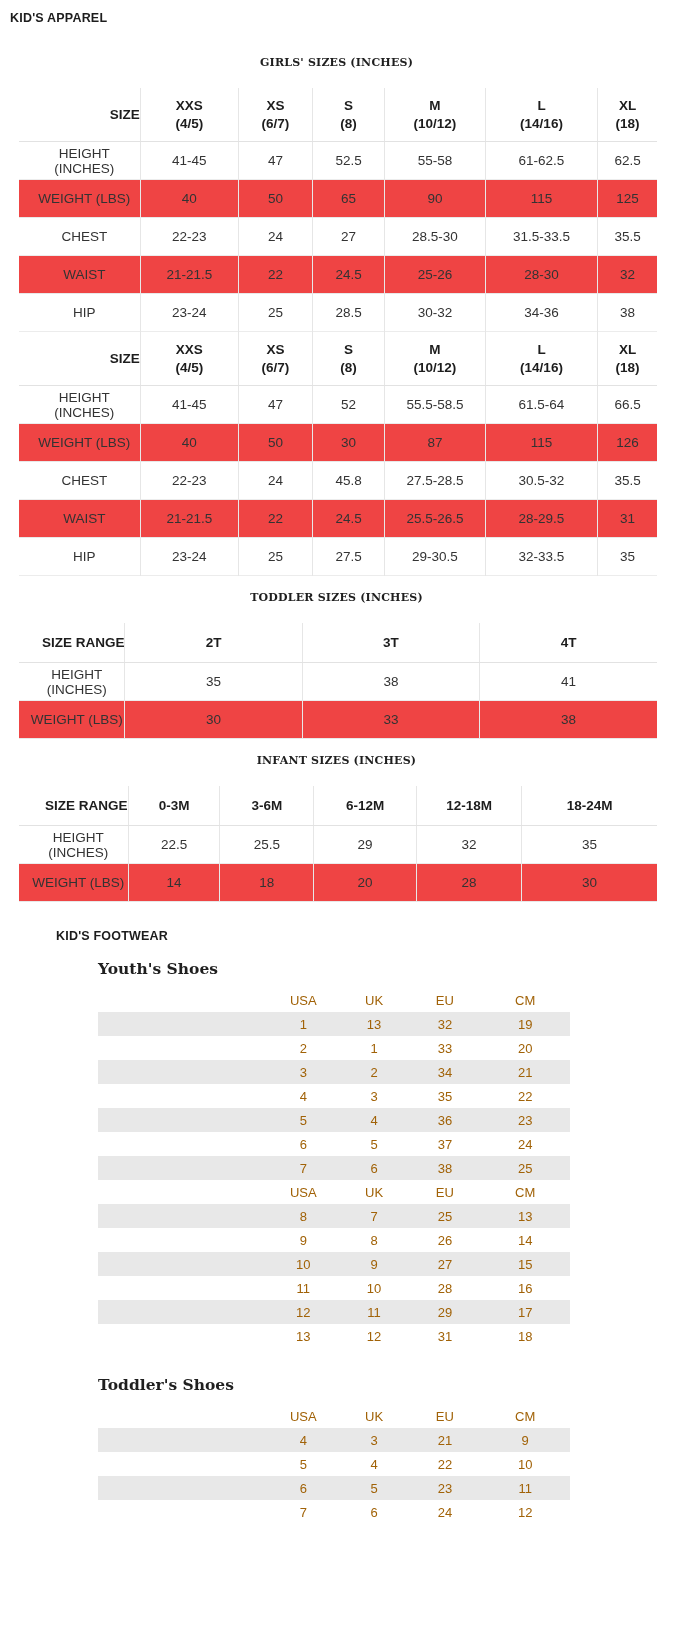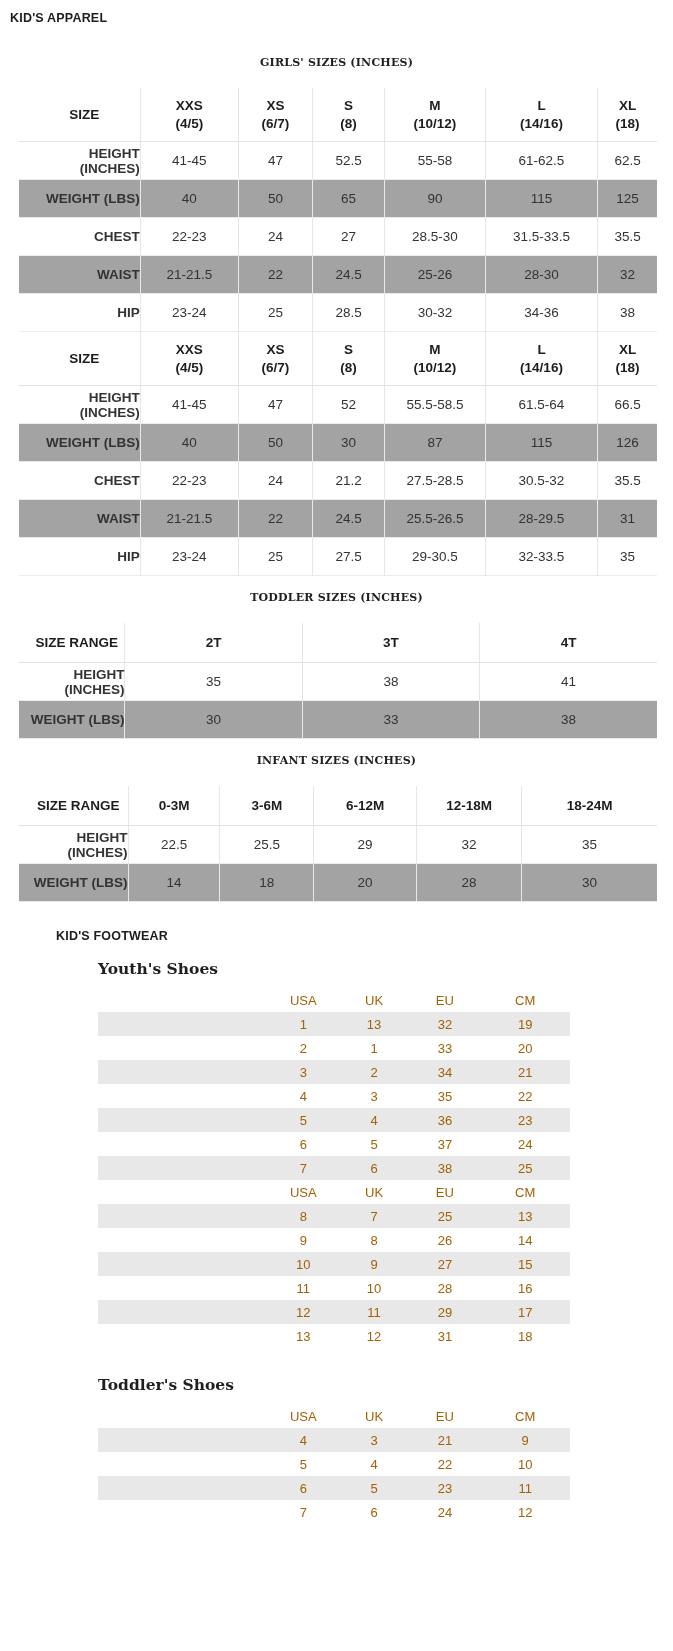--- a/index.html
+++ b/index.html
@@ -50,32 +50,32 @@
   }
   .apparel-table thead th{
     font-weight:bold;
     color:#1d1d1d;
     height:53px;
     white-space:pre-line;
     border-bottom:1px solid #e2e2e2;
     line-height:18px;
   }
   .apparel-table.compact thead th{height:39px;}
-  .apparel-table thead th.lbl{text-align:center;padding-left:10px;}
+  .apparel-table thead th.lbl{text-align:right;padding-left:10px;}
   .apparel-table tbody th.lbl{
-    text-align:right;
+    text-align:center;
     padding-left:10px;
-    font-weight:bold;
+    font-weight:normal;
   }
   .apparel-table th + th,
   .apparel-table td,
   .apparel-table tbody th.lbl + td{border-left:1px solid #e6e6e6;}
   .apparel-table tbody th.lbl{border-left:none;}
   .apparel-table tbody tr{height:38px;border-bottom:1px solid #ececec;}
-  .apparel-table tbody tr.shaded{background:#a3a3a3;border-bottom:1px solid #e8e8e8;}
+  .apparel-table tbody tr.shaded{background:#ef4444;border-bottom:1px solid #e8e8e8;}
   .apparel-table tbody tr.shaded td{border-left-color:#e8e8e8;}
   
   .shoe-heading{
     font-family:"DejaVu Serif", serif;
     font-weight:bold;
     font-size:15.5px;
     color:#1f1f1f;
     margin:16px 0 10px 98px;
     line-height:18px;
   }
@@ -228,21 +228,21 @@
             <td>50</td>
             <td>30</td>
             <td>87</td>
             <td>115</td>
             <td>126</td>
           </tr>
           <tr>
             <th class="lbl">CHEST</th>
             <td>22-23</td>
             <td>24</td>
-            <td>21.2</td>
+            <td>45.8</td>
             <td>27.5-28.5</td>
             <td>30.5-32</td>
             <td>35.5</td>
           </tr>
           <tr class="shaded">
             <th class="lbl">WAIST</th>
             <td>21-21.5</td>
             <td>22</td>
             <td>24.5</td>
             <td>25.5-26.5</td>

